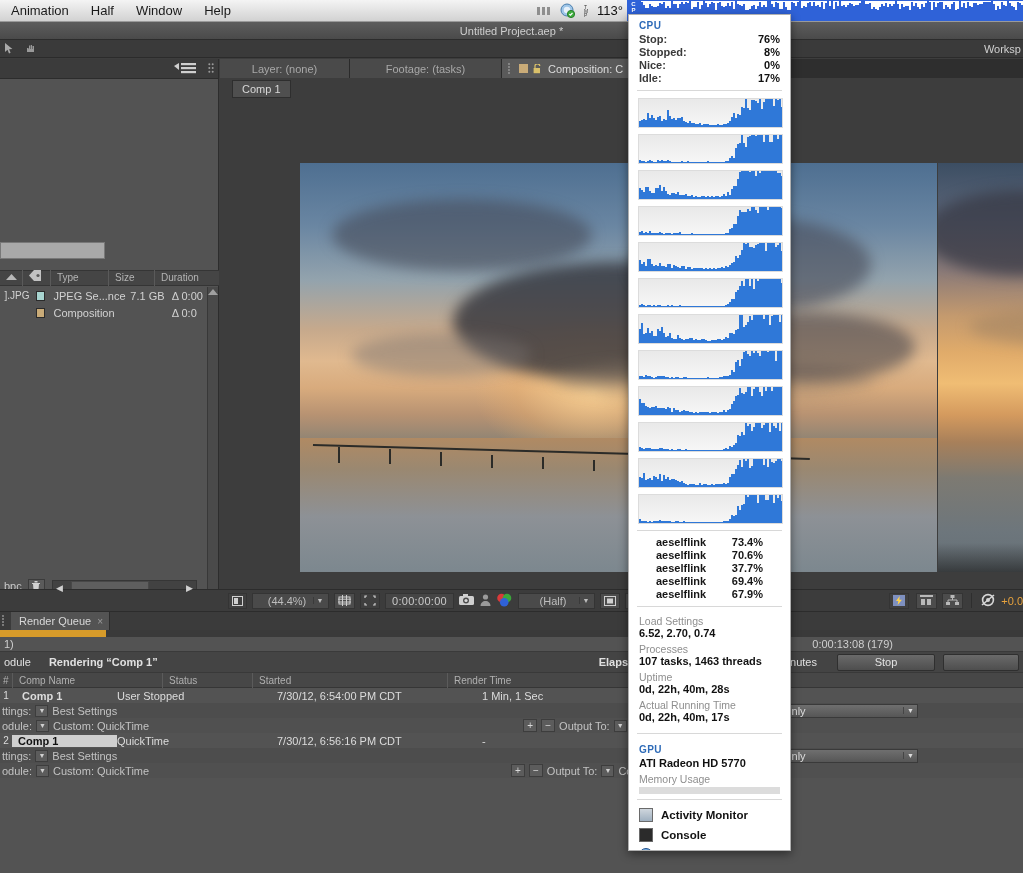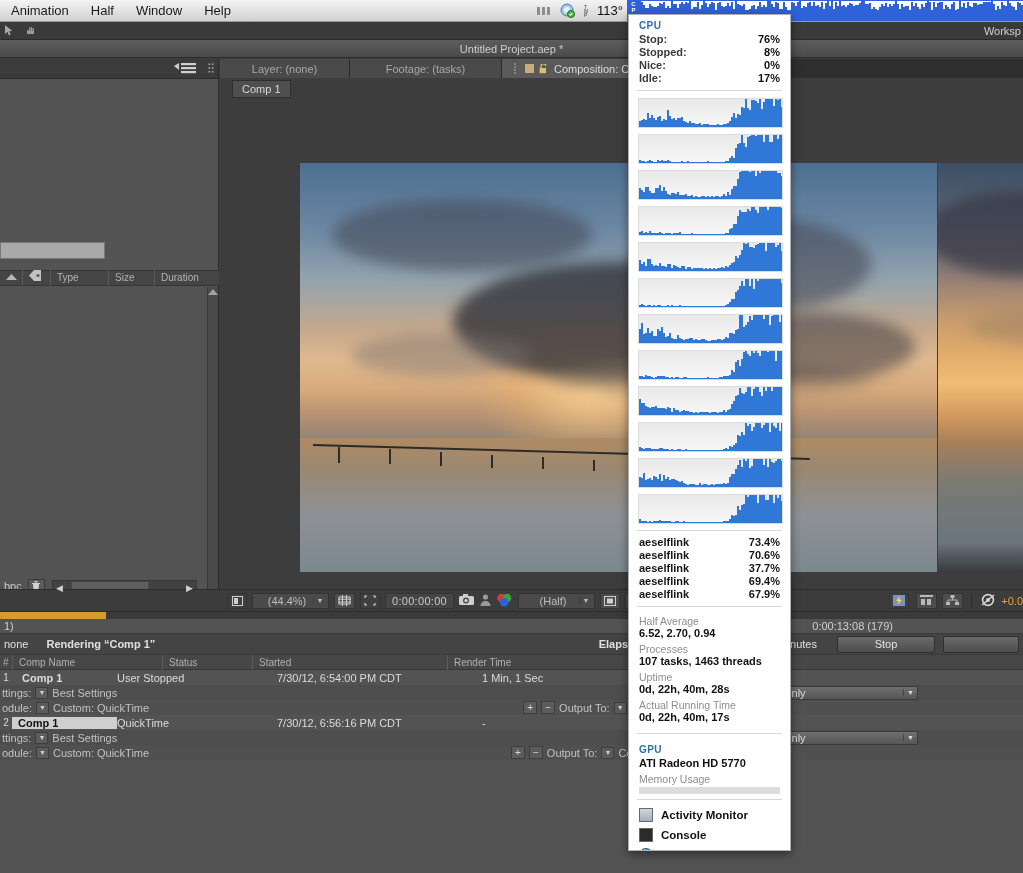--- a/index.html
+++ b/index.html
@@ -301,21 +301,21 @@
   .cm-row .v{ color:#111; font-weight:bold;}
   .cm-rule{ height:1px; background:#d8d8d8; margin:5px 8px; }
   .cm-graphs{ padding:2px 9px 0 9px; }
   .cm-graph{
     width:145px; height:30px; margin-bottom:6px; position:relative; overflow:hidden;
     background:linear-gradient(to bottom,#e9e9e9,#f7f7f7);
     border:1px solid #dcdcdc;
   }
   .cm-graph i{ position:absolute; bottom:0; width:2px; background:#2f78d8; display:block; }
   .cm-proc{
-    display:flex; justify-content:space-between; padding:0 10px; line-height:13px;
+    display:flex; justify-content:space-between; padding:0 27px; line-height:13px;
     font-weight:bold; font-size:11px; color:#161616;
   }
   .cm-sub{ color:#8e8e8e; padding:3px 10px 0 10px; font-size:10.5px; }
   .cm-val{ color:#111; padding:0 10px; font-weight:bold; font-size:11px; line-height:13px; }
   .cm-gpu-bar{ margin:2px 10px 4px 10px; height:7px; background:#dcdcdc; }
   .cm-menu-item{
     display:flex; align-items:center; gap:8px; padding:3px 10px; font-weight:bold;
     font-size:11.5px; color:#111;
   }
   .cm-icon{ width:14px; height:14px; border:1px solid #6a6a6a; }
@@ -570,38 +570,38 @@
           <i style="left: 24px; height: 19px;"></i>
           <i style="left: 26px; height: 18px;"></i>
           <i style="left: 28px; height: 16px;"></i>
         </div>
     </div>
   </div>
 </div>
 
 <div id="ae-window">
 
+  <div id="ae-titlebar">
+    <span class="title">Untitled Project.aep *</span>
+  </div>
+
   <div id="ae-toolbar">
     <div class="tools-left">
       <span class="tool-ico">
         <svg width="11" height="11" viewBox="0 0 11 11">
             <path d="M1 0 L1 9 L3.5 6.8 L5 10.4 L6.6 9.7 L5.1 6.2 L8.4 6.1 Z" fill="#cfcfcf"></path>
           </svg>
       </span>
       <span class="tool-ico">
         <svg width="11" height="11" viewBox="0 0 11 11">
             <path d="M2 5 L2 9 L9 9 L9 3 L7.5 3 L7.5 6 L7 6 L7 2 L5.8 2 L5.8 6 L5.3 6 L5.3 2.6 L4 2.6 L4 6.4 L3.4 5 Z" fill="#b9b9b9"></path>
           </svg>
       </span>
     </div>
     <div class="ws-label">Worksp</div>
-  </div>
-
-  <div id="ae-titlebar">
-    <span class="title">Untitled Project.aep *</span>
   </div>
 
   <div id="ae-body">
 
     <div id="project-panel">
       <div class="panel-tabbar">
         <span class="panel-menu-ico">
           <svg width="22" height="11" viewBox="0 0 22 11">
             <path d="M0 3 L5 0 L5 7 Z" fill="#cfcfcf"></path>
             <rect x="7" y="0" width="15" height="2.2" fill="#cfcfcf"></rect>
@@ -635,20 +635,36 @@
           <svg width="13" height="11" viewBox="0 0 13 11">
               <path d="M0 5.5 L5 0 L12 0 L12 11 L5 11 Z" fill="#c2c2c2"></path>
               <circle cx="9" cy="5.5" r="1.6" fill="#5a5a5a"></circle>
             </svg>
         </span>
         <span class="ch" style="width:58px">Type</span>
         <span class="ch" style="width:46px">Size</span>
         <span class="ch" style="width:62px">Duration</span>
       </div>
 
+      <div class="proj-rows">
+        <div class="proj-row">
+          <span class="nm">].JPG</span>
+          <span class="swatch" style="background:#a8d5d0"></span>
+          <span class="tp">JPEG Se...nce</span>
+          <span class="sz">7.1 GB</span>
+          <span class="du">Δ 0:00</span>
+        </div>
+        <div class="proj-row">
+          <span class="nm"></span>
+          <span class="swatch" style="background:#c9ab78"></span>
+          <span class="tp">Composition</span>
+          <span class="sz"></span>
+          <span class="du">Δ 0:0</span>
+        </div>
+      </div>
 
       <div class="proj-scroll">
         <div style="margin:2px auto 0;width:0;height:0;border-left:5px solid transparent;border-right:5px solid transparent;border-bottom:6px solid #a0a0a0"></div>
         <div style="position:absolute;bottom:2px;left:0;right:0;margin:auto;width:0;height:0;border-left:5px solid transparent;border-right:5px solid transparent;border-top:6px solid #a0a0a0"></div>
       </div>
 
       <div class="proj-footer">
         <span style="padding-left:2px">bpc</span>
         <span class="mini-btn">
           <svg width="10" height="11" viewBox="0 0 10 11">
@@ -664,21 +680,21 @@
     </div>
 
     <div id="comp-panel">
       <div class="viewer-tabs">
         <div class="vtab" style="width:130px">
           <span>Layer: (none)</span>
         </div>
         <div class="vtab" style="width:152px">
           <span>Footage: (tasks)</span>
         </div>
-        <div class="vtab active" style="padding-left:12px">
+        <div class="vtab active" style="padding-left:6px">
           <span class="panel-grip" style="position:static;margin-right:5px">
             <svg width="4" height="11" viewBox="0 0 4 11">
                 <g fill="#9a9a9a">
               <circle cx="1" cy="1" r=".9"></circle>
                   <circle cx="1" cy="4" r=".9"></circle>
                   <circle cx="1" cy="7" r=".9"></circle>
                   <circle cx="1" cy="10" r=".9"></circle>
             </g>
               </svg>
           </span>
@@ -842,33 +858,49 @@
             <circle cx="8" cy="7" r="5.4" fill="none" stroke="#d5d5d5" stroke-width="1.6"></circle>
             <path d="M2 12L14 2" stroke="#d5d5d5" stroke-width="1.6"></path>
             <circle cx="8" cy="7" r="2" fill="#d5d5d5"></circle>
           </svg>
       </span>
       <span class="orange-val">+0.0</span>
     </div>
   </div>
 
   <div id="rq-panel">
+    <div id="rq-tabbar">
+      <span class="panel-grip" style="position:static;align-self:center;margin:0 3px 0 2px">
+        <svg width="4" height="11" viewBox="0 0 4 11">
+            <g fill="#9a9a9a">
+          <circle cx="1" cy="1" r=".9"></circle>
+              <circle cx="1" cy="4" r=".9"></circle>
+              <circle cx="1" cy="7" r=".9"></circle>
+              <circle cx="1" cy="10" r=".9"></circle>
+            </g>
+          </svg>
+      </span>
+      <div id="rq-tab">
+        <span>Render Queue</span>
+        <span class="x">×</span>
+      </div>
+    </div>
 
     <div id="rq-progress-row">
       <div id="rq-progress"></div>
     </div>
 
     <div id="rq-current-line">
       <span>1)</span>
       <span style="flex:1 1 auto"></span>
       <span style="padding-right:130px">0:00:13:08 (179)</span>
     </div>
 
     <div id="rq-render-bar">
-      <span style="padding-left:4px">none</span>
+      <span style="padding-left:4px">odule</span>
       <span class="lbl-b" style="padding-left:18px">Rendering “Comp 1”</span>
       <span style="flex:1 1 auto"></span>
       <span class="lbl-b">Elapsed:</span>
       <span style="padding-left:4px">30 Seconds</span>
       <span style="padding-left:48px">in: 3 Minutes</span>
       <span class="rq-btn" style="margin-left:20px">Stop</span>
       <span class="rq-btn" style="margin-left:8px;margin-right:4px;width:76px"></span>
     </div>
 
     <div id="rq-colhdr">
@@ -1874,22 +1906,22 @@
     <span>aeselflink</span>
     <span>69.4%</span>
   </div>
   <div class="cm-proc">
     <span>aeselflink</span>
     <span>67.9%</span>
   </div>
 
   <div class="cm-rule"></div>
 
-  <div class="cm-sub">Half Average</div>
-  <div class="cm-val">6.52, 2.70, 0.94</div>
+  <div class="cm-sub">Load Settings</div>
+  <div class="cm-val">6.52, 2.70, 0.74</div>
   <div class="cm-sub">Processes</div>
   <div class="cm-val">107 tasks, 1463 threads</div>
   <div class="cm-sub">Uptime</div>
   <div class="cm-val">0d, 22h, 40m, 28s</div>
   <div class="cm-sub">Actual Running Time</div>
   <div class="cm-val">0d, 22h, 40m, 17s</div>
 
   <div class="cm-rule" style="margin-top:9px"></div>
 
   <div class="cm-head">GPU</div>

